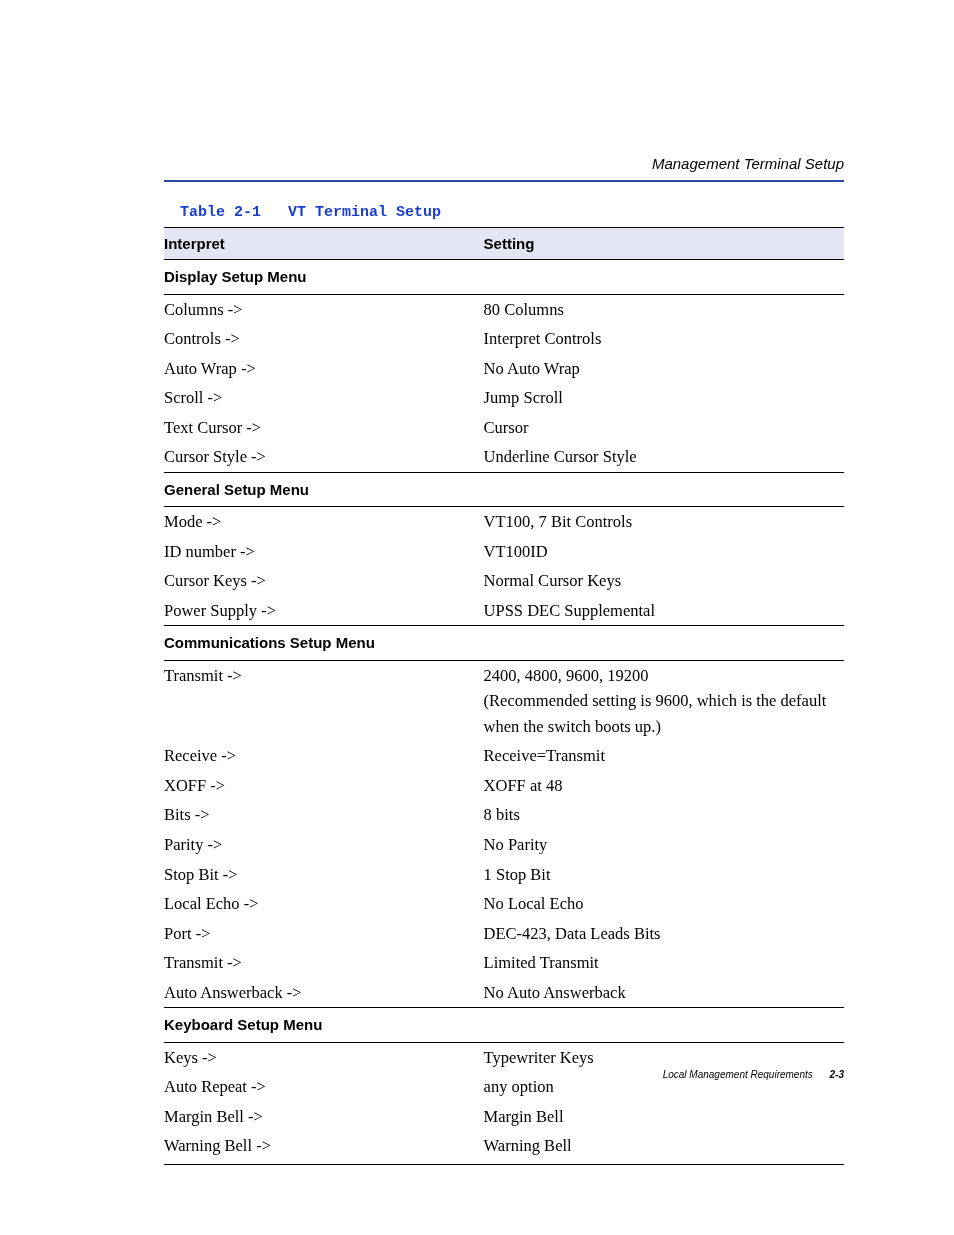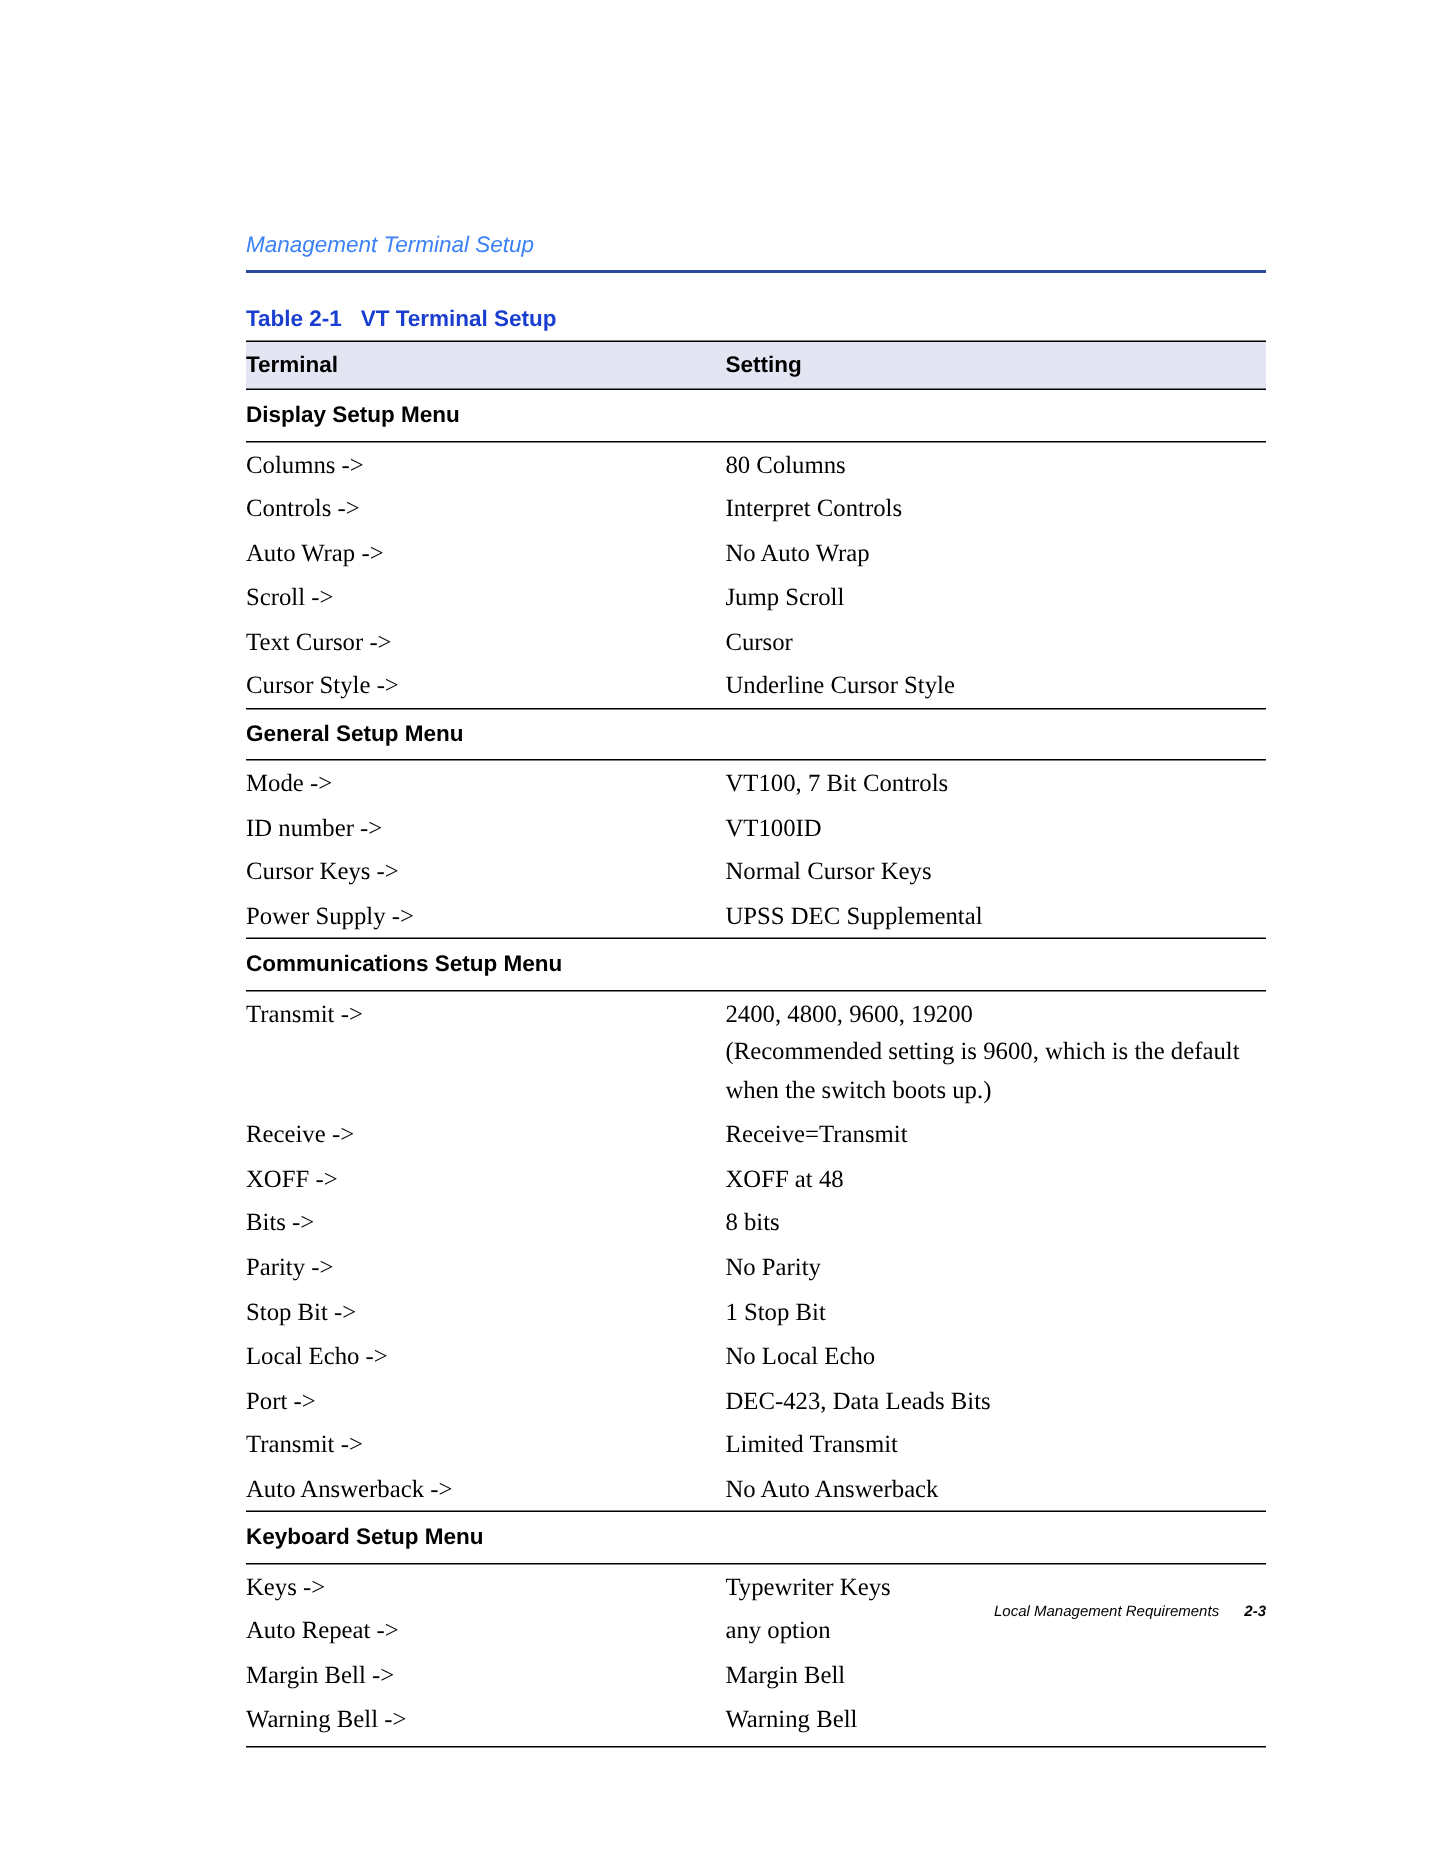--- a/index.html
+++ b/index.html
@@ -11,35 +11,35 @@
     width: 954px;
     height: 1235px;
     position: relative;
     font-family: "Times New Roman", Times, serif;
     font-size: 16.5px;
     color: #000;
     box-sizing: border-box;
     padding: 155px 110px 0 164px;
   }
   .running-header {
-    text-align: left;
+    text-align: right;
     font-family: Arial, Helvetica, sans-serif;
     font-style: italic;
     font-size: 15px;
-    color: #3b82f6;
+    color: #000000;
     border-bottom: 2px solid #2a4a9a;
     padding-bottom: 8px;
     margin-bottom: 22px;
   }
   .table-caption {
-    font-family: Liberation Sans, sans-serif;
+    font-family: Liberation Mono, monospace;
     font-weight: bold;
     font-size: 15px;
     color: #1a3fd0;
-    margin: 0 0 6px 0;
+    margin: 0 0 6px 16px;
   }
   table.vt {
     width: 100%;
     border-collapse: collapse;
     font-size: 16.5px;
     line-height: 1.55;
   }
   table.vt th {
     font-family: Arial, Helvetica, sans-serif;
     font-weight: bold;
@@ -100,21 +100,21 @@
     <span>Table 2-1</span>&nbsp;&nbsp;&nbsp;<span>VT Terminal Setup</span>
   </div>
 
   <table class="vt">
     <colgroup>
       <col class="col-param">
       <col class="col-setting">
     </colgroup>
     <thead>
       <tr>
-        <th>Terminal</th>
+        <th>Interpret</th>
         <th>Setting</th>
       </tr>
     </thead>
     <tbody id="vt-body">
         <tr class="section first">
           <td colspan="2">Display Setup Menu</td>
         </tr>
         <tr>
           <td>Columns  -&gt;</td>
           <td>80 Columns</td>

